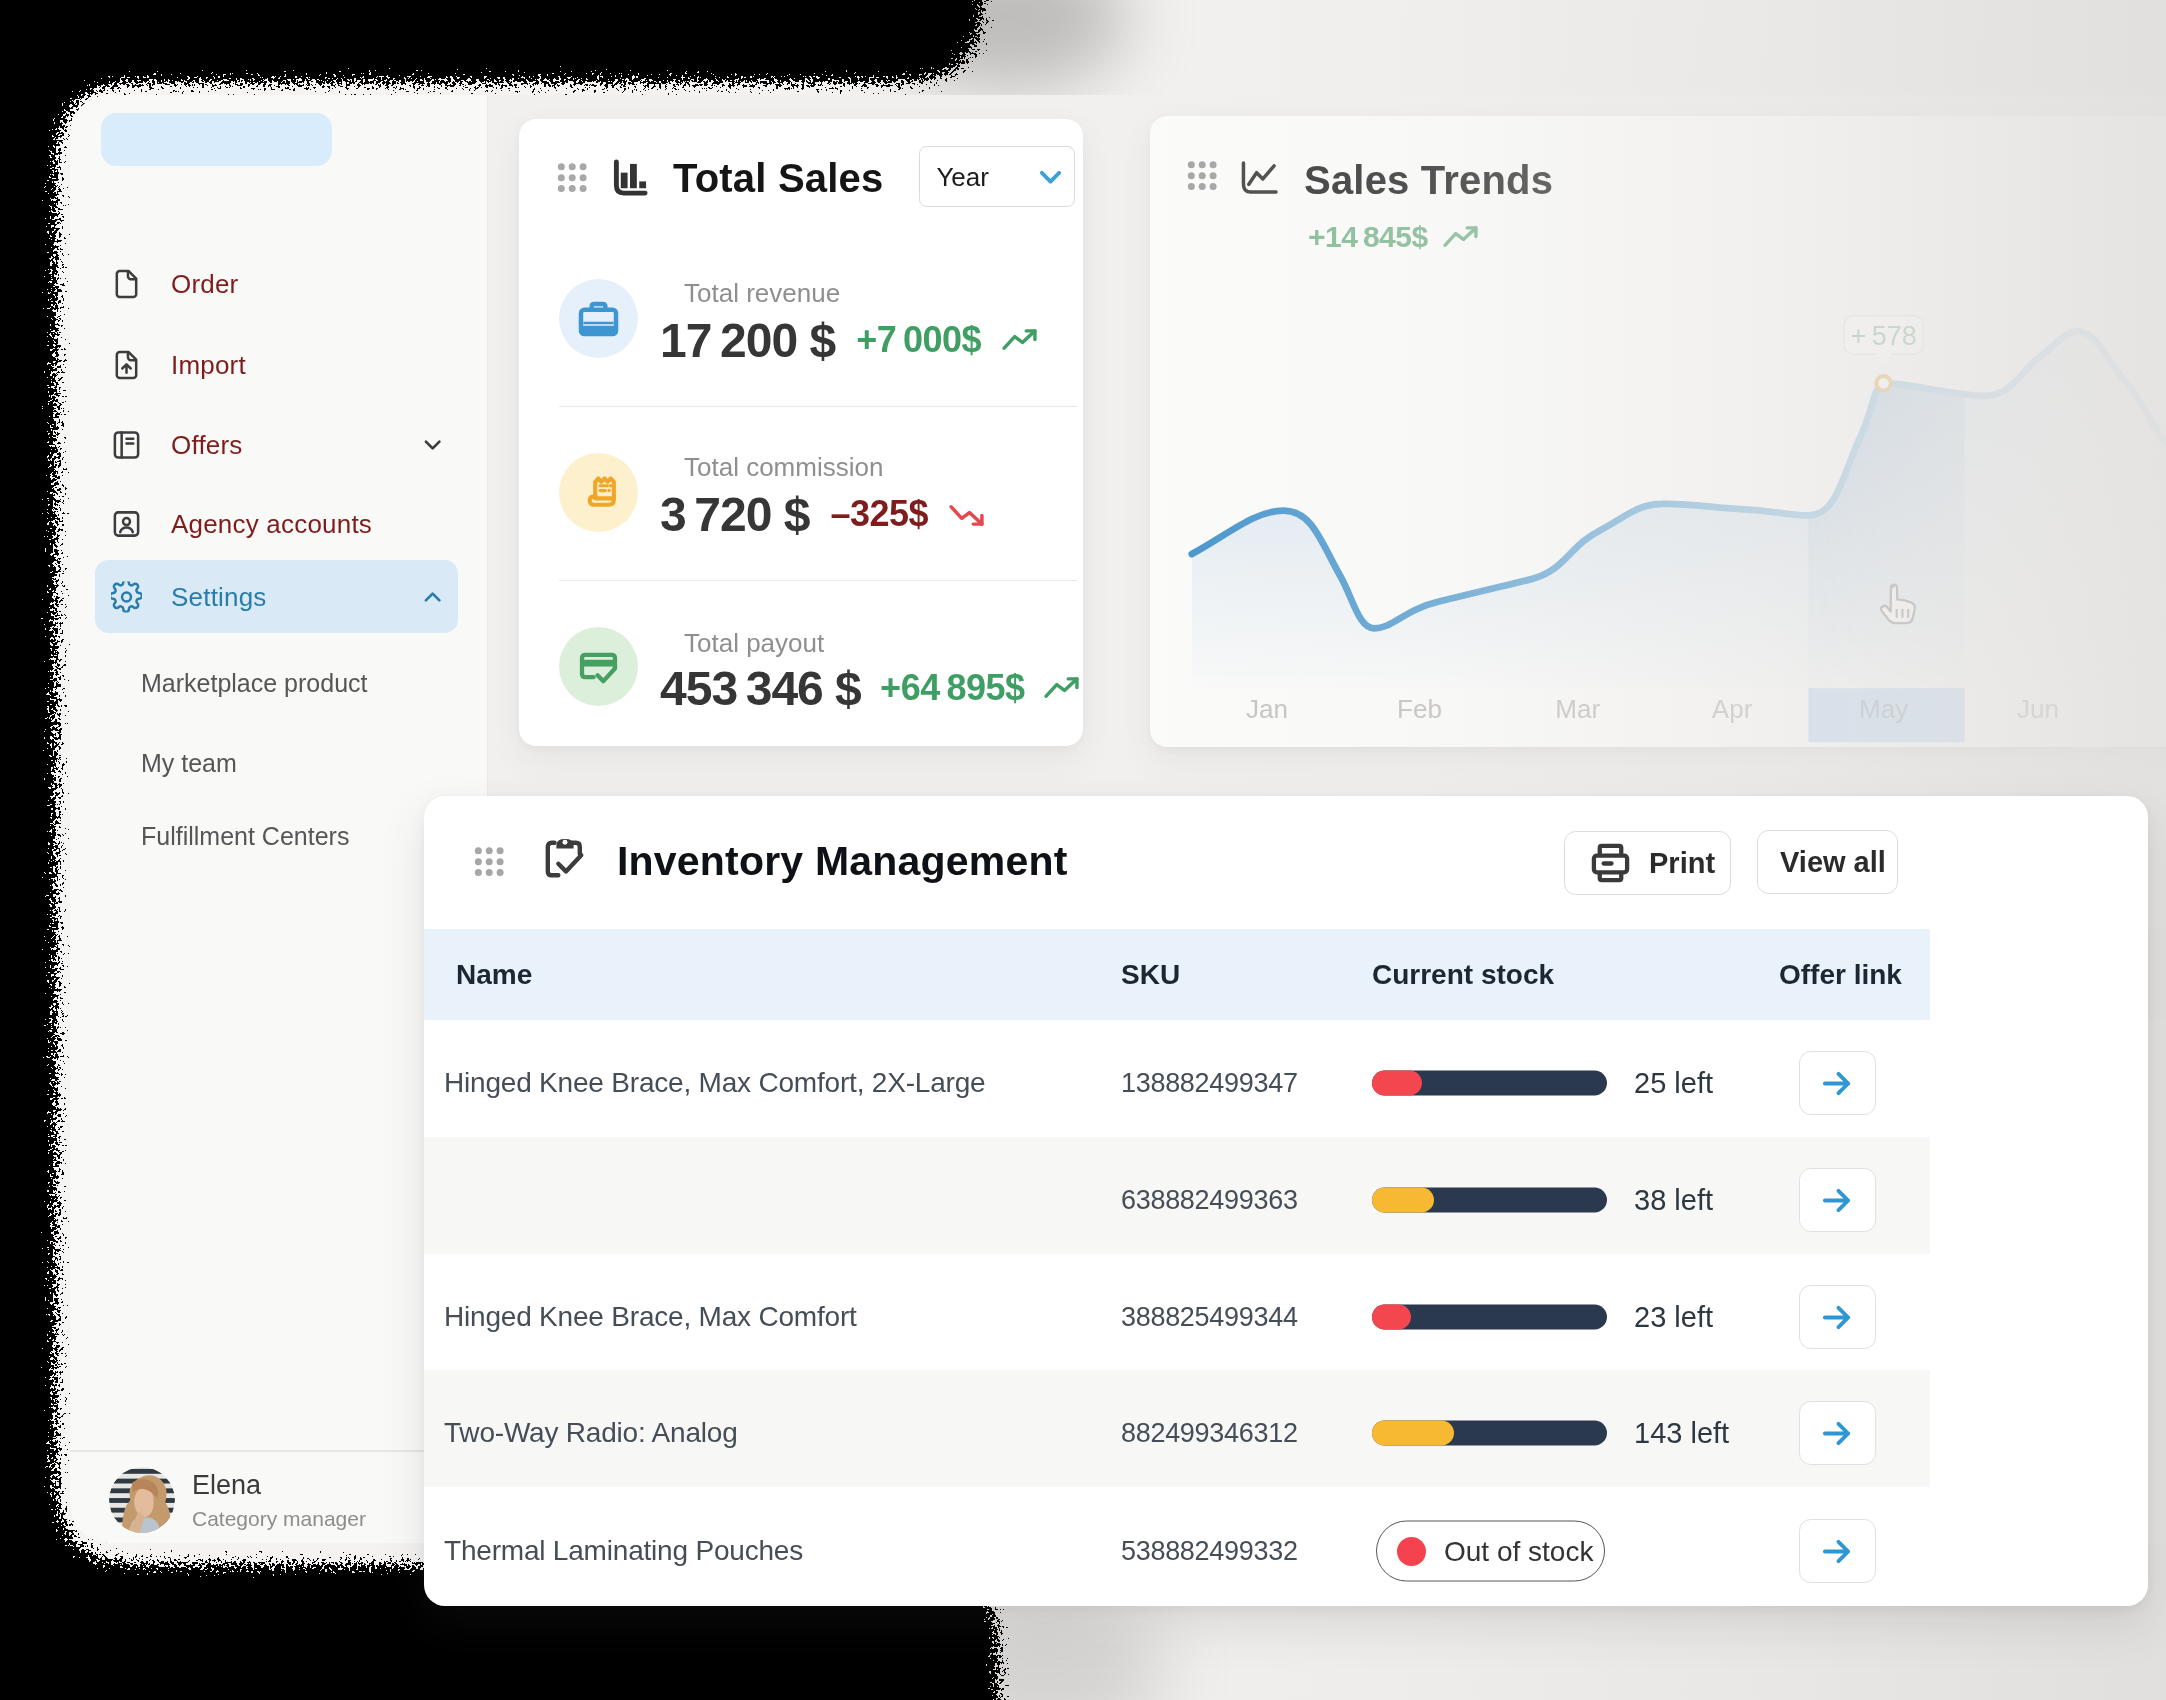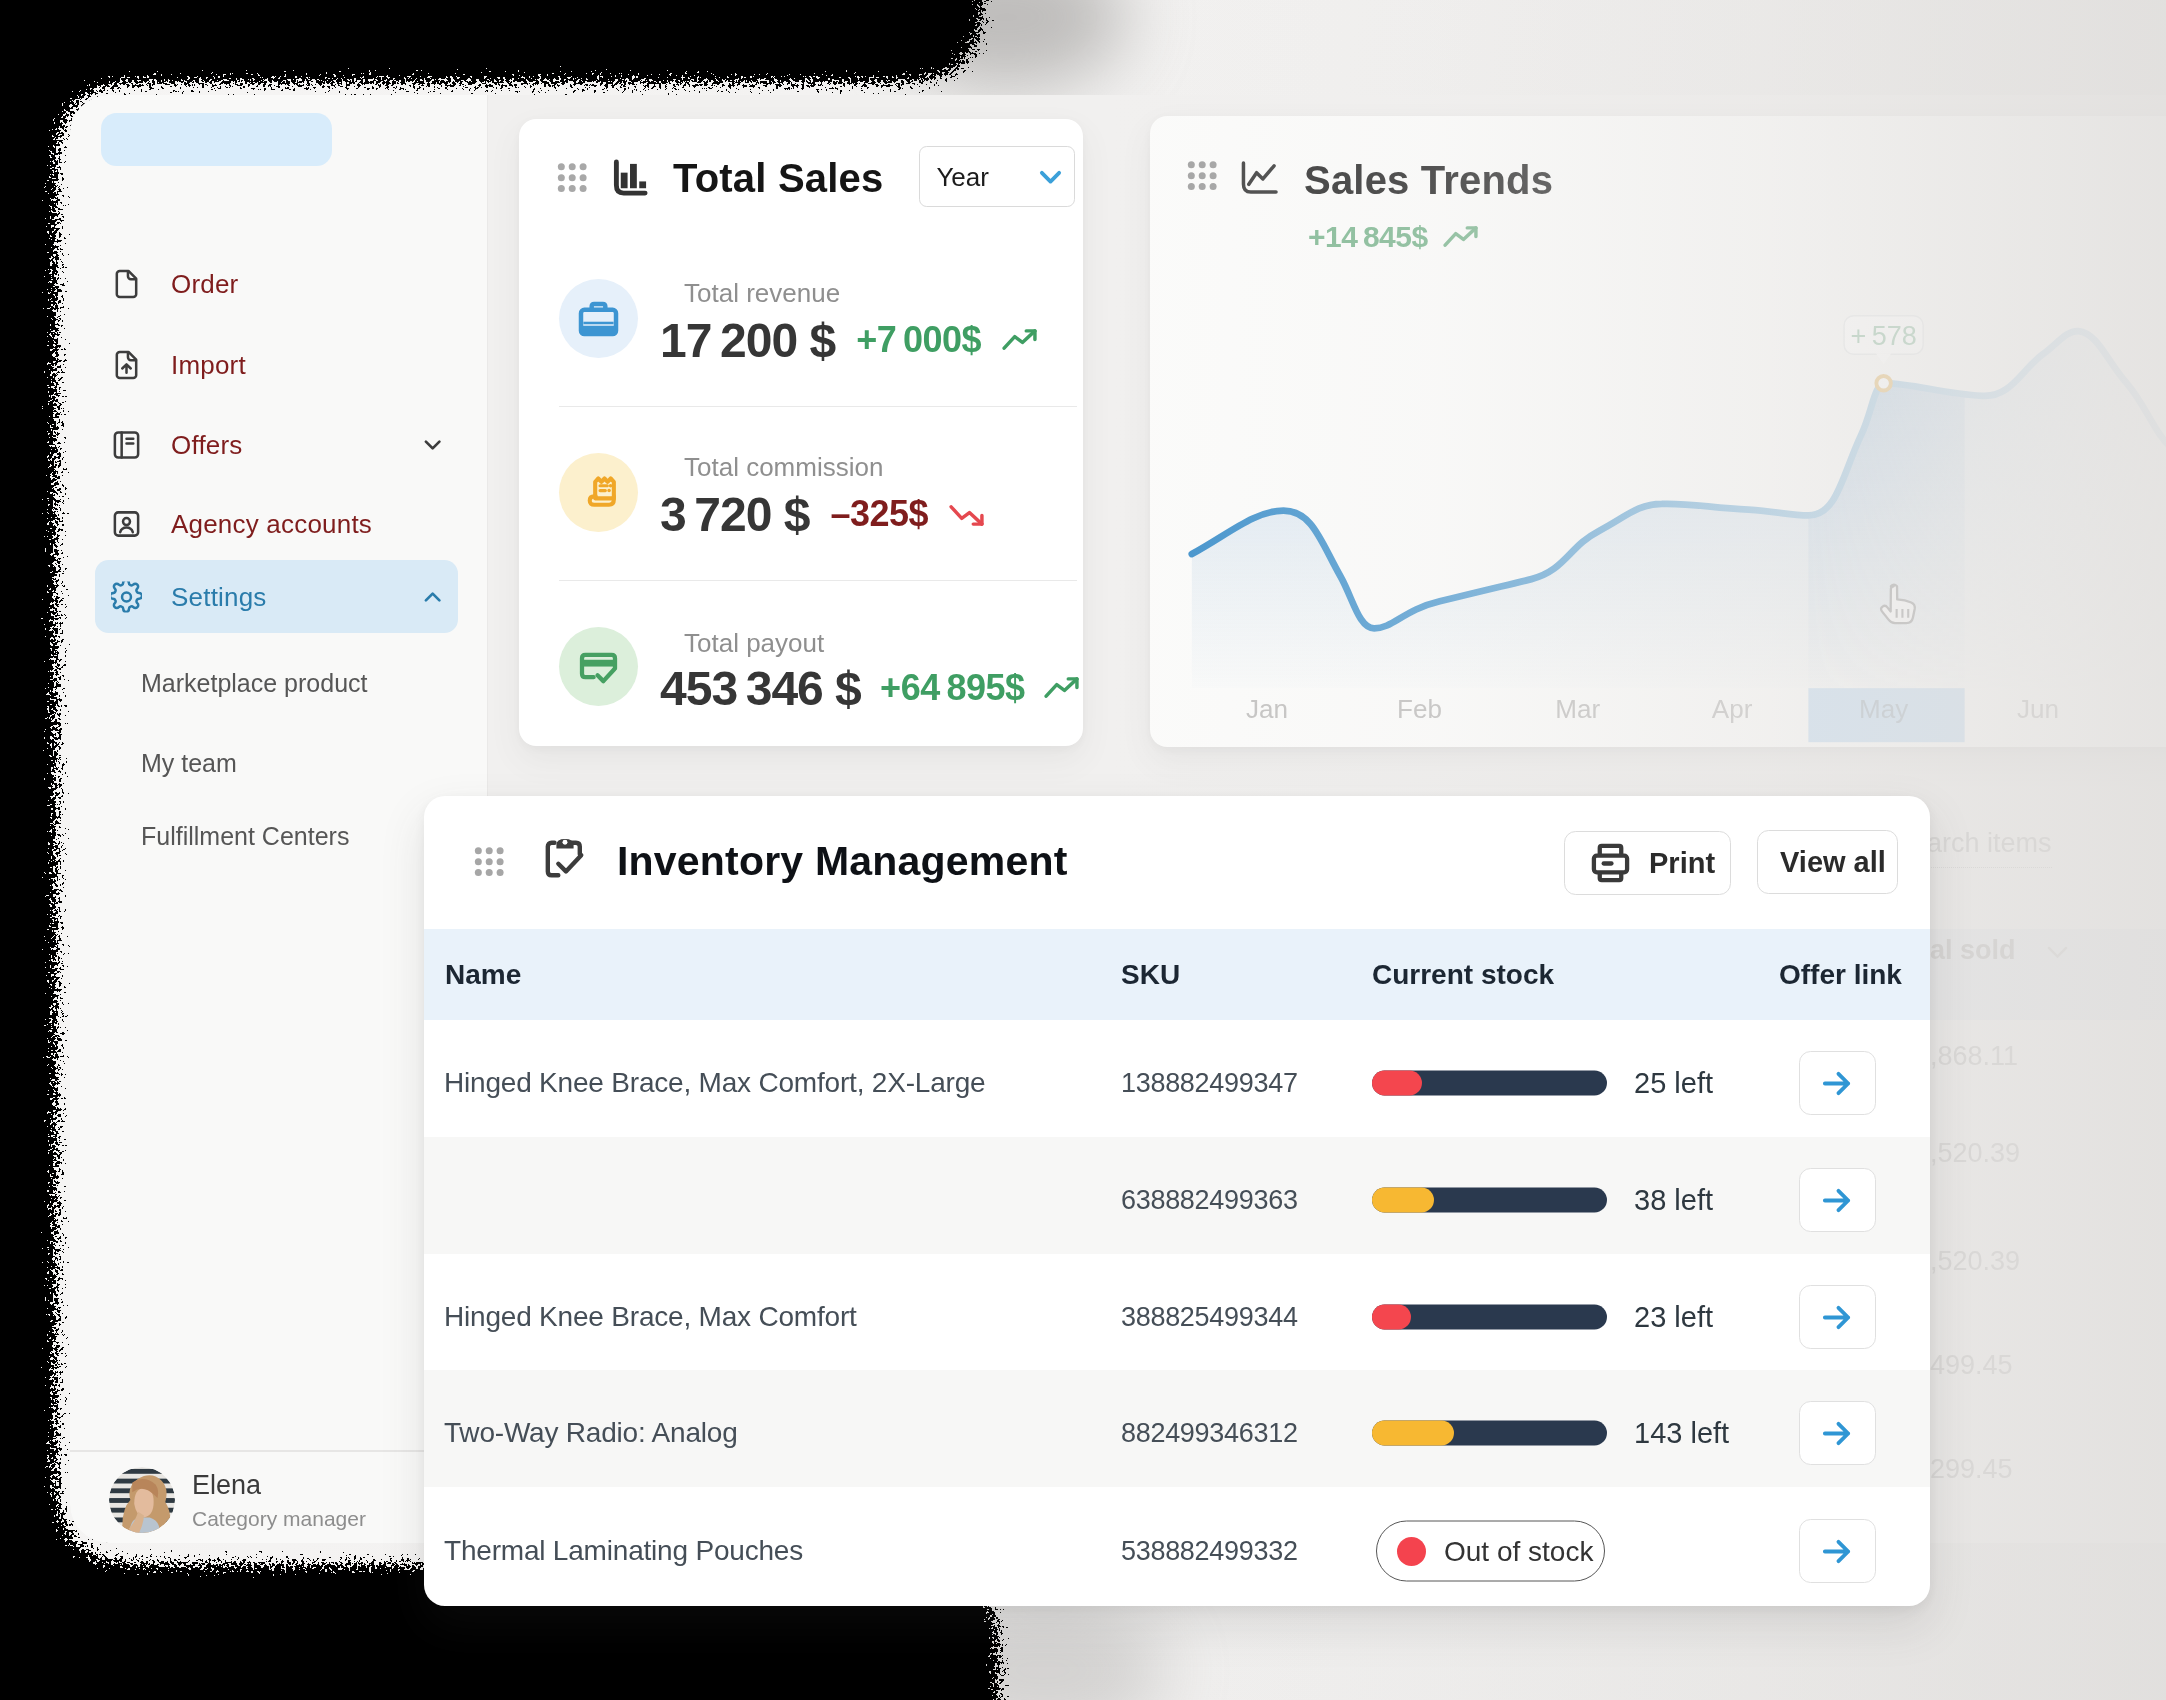--- a/index.html
+++ b/index.html
@@ -26,21 +26,21 @@
 
   .sfoot-line{position:absolute;left:0;top:1355px;width:418px;height:1.9px;background:#e7e6e5;}
   .avatar{position:absolute;left:39px;top:1372px;width:66px;height:66px;border-radius:50%;overflow:hidden;}
   .uname{position:absolute;left:122px;top:1375px;font-size:27px;color:#3b3b3b;}
   .urole{position:absolute;left:122px;top:1412px;font-size:21px;color:#8d8d8d;}
 
   
   .card{position:absolute;background:#fff;box-shadow:0 13.5px 33px rgba(80,80,80,.07),0 2.9px 9.7px rgba(0,0,0,.03);}
   .card-sales{left:519px;top:119px;width:564px;height:627px;border-radius:17.4px;}
   .card-trends{left:1150px;top:116px;width:1062px;height:631px;border-radius:17.4px;background:#fbfbfa;}
-  .card-inv{left:424px;top:796px;width:1506px;height:810px;border-radius:21px;
+  .card-inv{left:424px;top:796px;width:1724px;height:810px;border-radius:21px;
     box-shadow:0 19.3px 46px rgba(70,70,70,.13),0 3.9px 11.6px rgba(0,0,0,.05);}
 
   .cardtitle{font-weight:bold;color:#151515;letter-spacing:0.2px;}
 
   
   .srow-ic{position:absolute;left:40px;width:79px;height:79px;border-radius:50%;}
   .srow-lab{position:absolute;left:141px;font-size:26px;color:#8f8f8f;margin-left:24px;}
   .srow-val{font-size:48px;font-weight:bold;color:#363636;letter-spacing:-1px;white-space:nowrap;}
   .srow-delta{font-size:36px;font-weight:bold;letter-spacing:-0.5px;}
   .sdiv{position:absolute;left:40px;width:518px;height:1px;background:#e9e9e9;}
@@ -433,21 +433,21 @@
         <path d="M10 30 v6 q0 2 2 2 h18 q2 0 2 -2 v-6"></path>
         <path d="M14 21 h8" stroke-linecap="round"></path>
       </svg>
       <span class="abs" style="left:84px;top:14.5px;">Print</span>
     </div>
     <div class="btn" style="left:1333px;top:34px;width:141px;">
       <span class="abs" style="left:22px;top:15.4px;">View all</span>
     </div>
 
     <div class="invhead">
-      <div class="h" style="left:21px;">Name</div>
+      <div class="h" style="left:32px;">Name</div>
       <div class="h" style="left:697px;">SKU</div>
       <div class="h" style="left:948px;">Current stock</div>
       <div class="h" style="left:1355px;">Offer link</div>
     </div>
 
     <div class="invrow" style="top:224px;">
       <div class="name">Hinged Knee Brace, Max Comfort, 2X-Large</div>
       <div class="sku">138882499347</div>
       <div class="bar">
           <div class="seg" style="width:50px;background:#f4464e;"></div>

